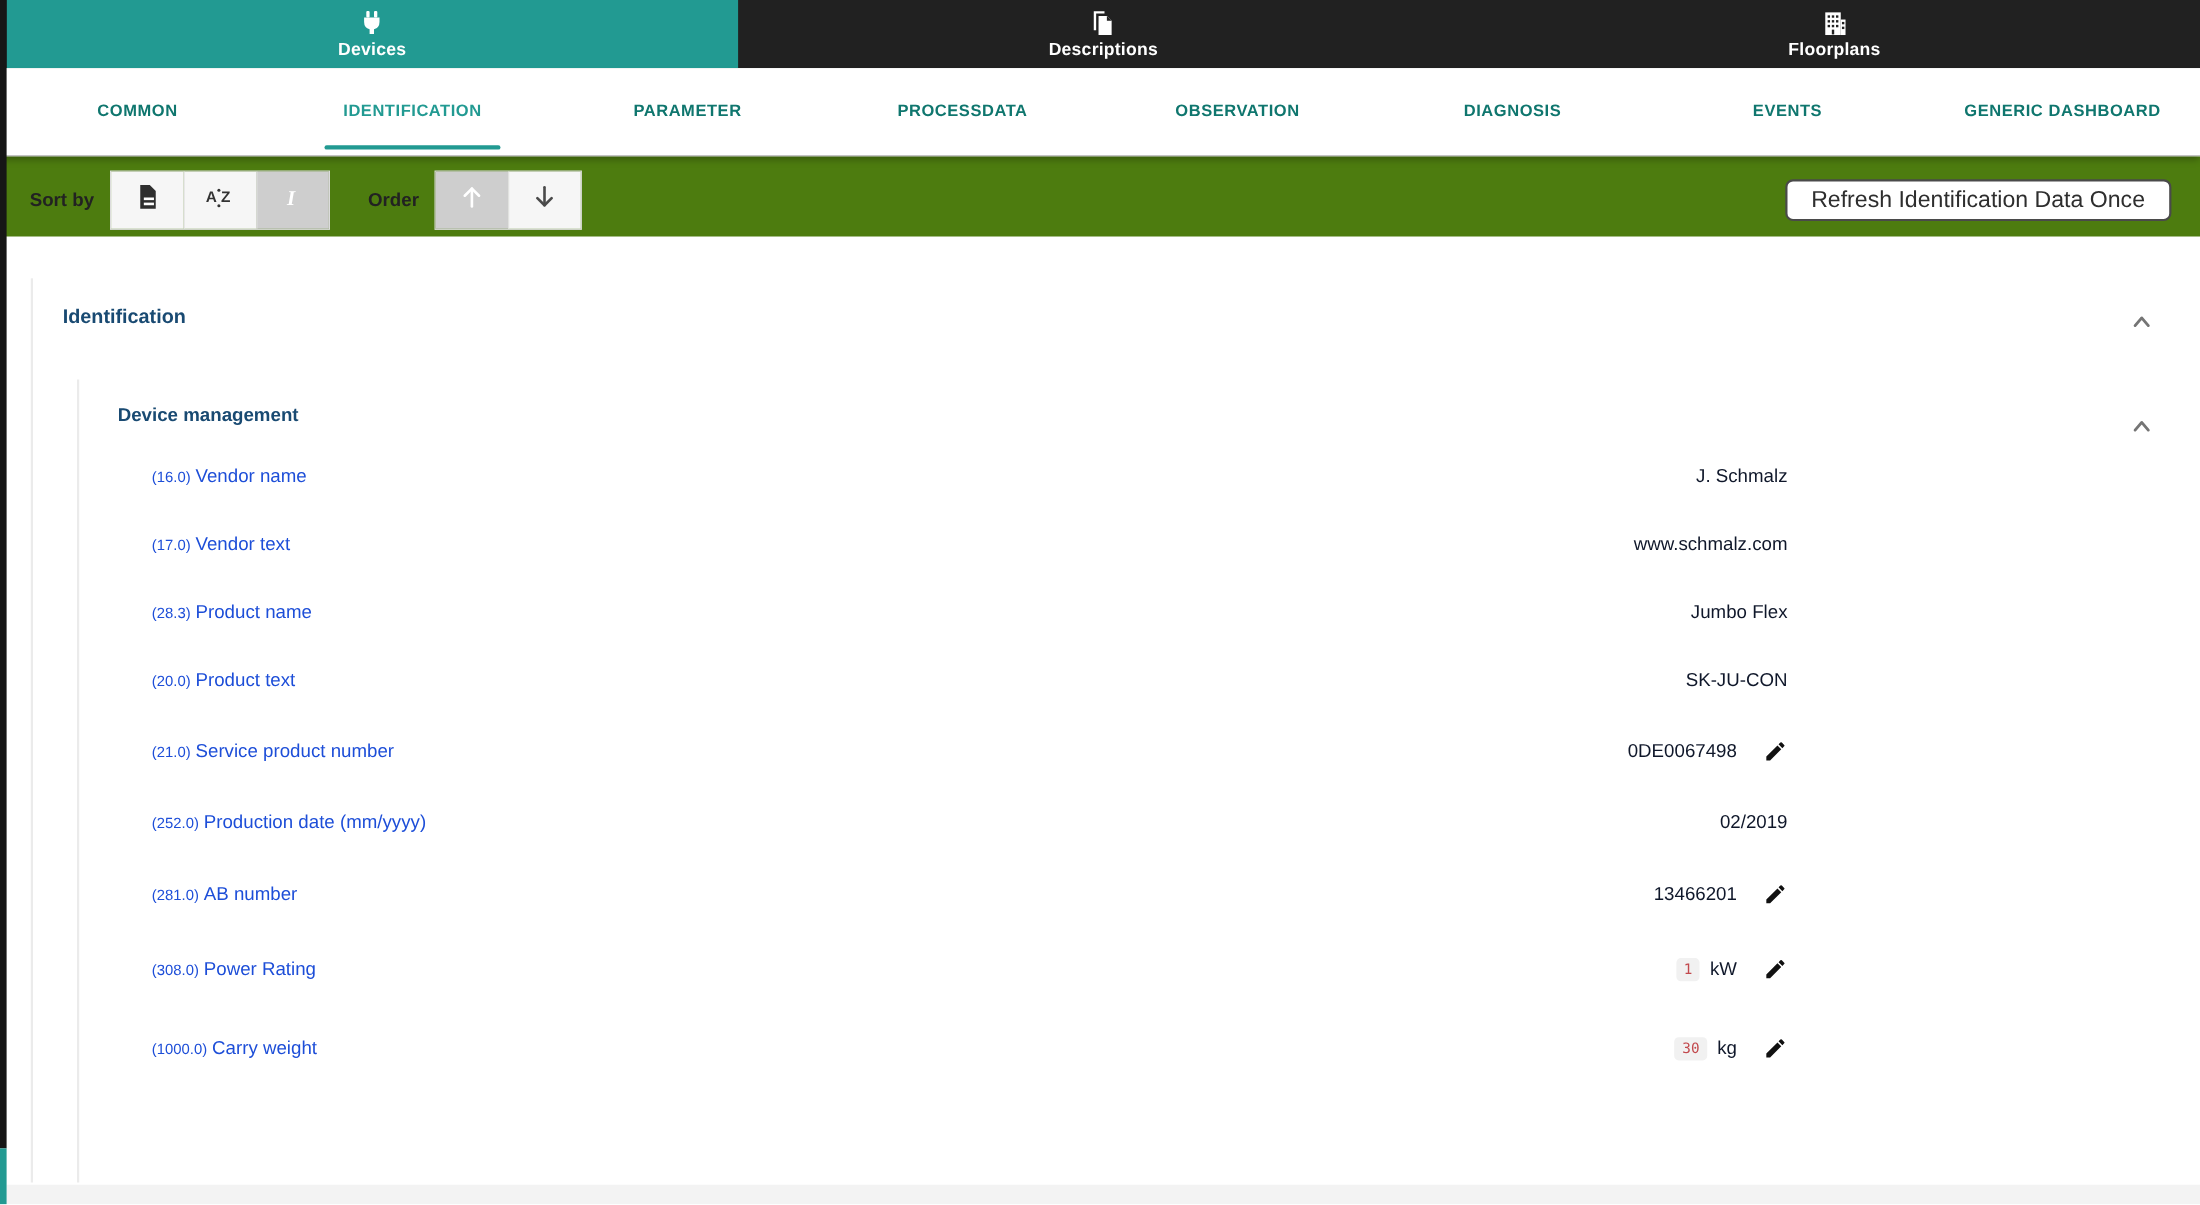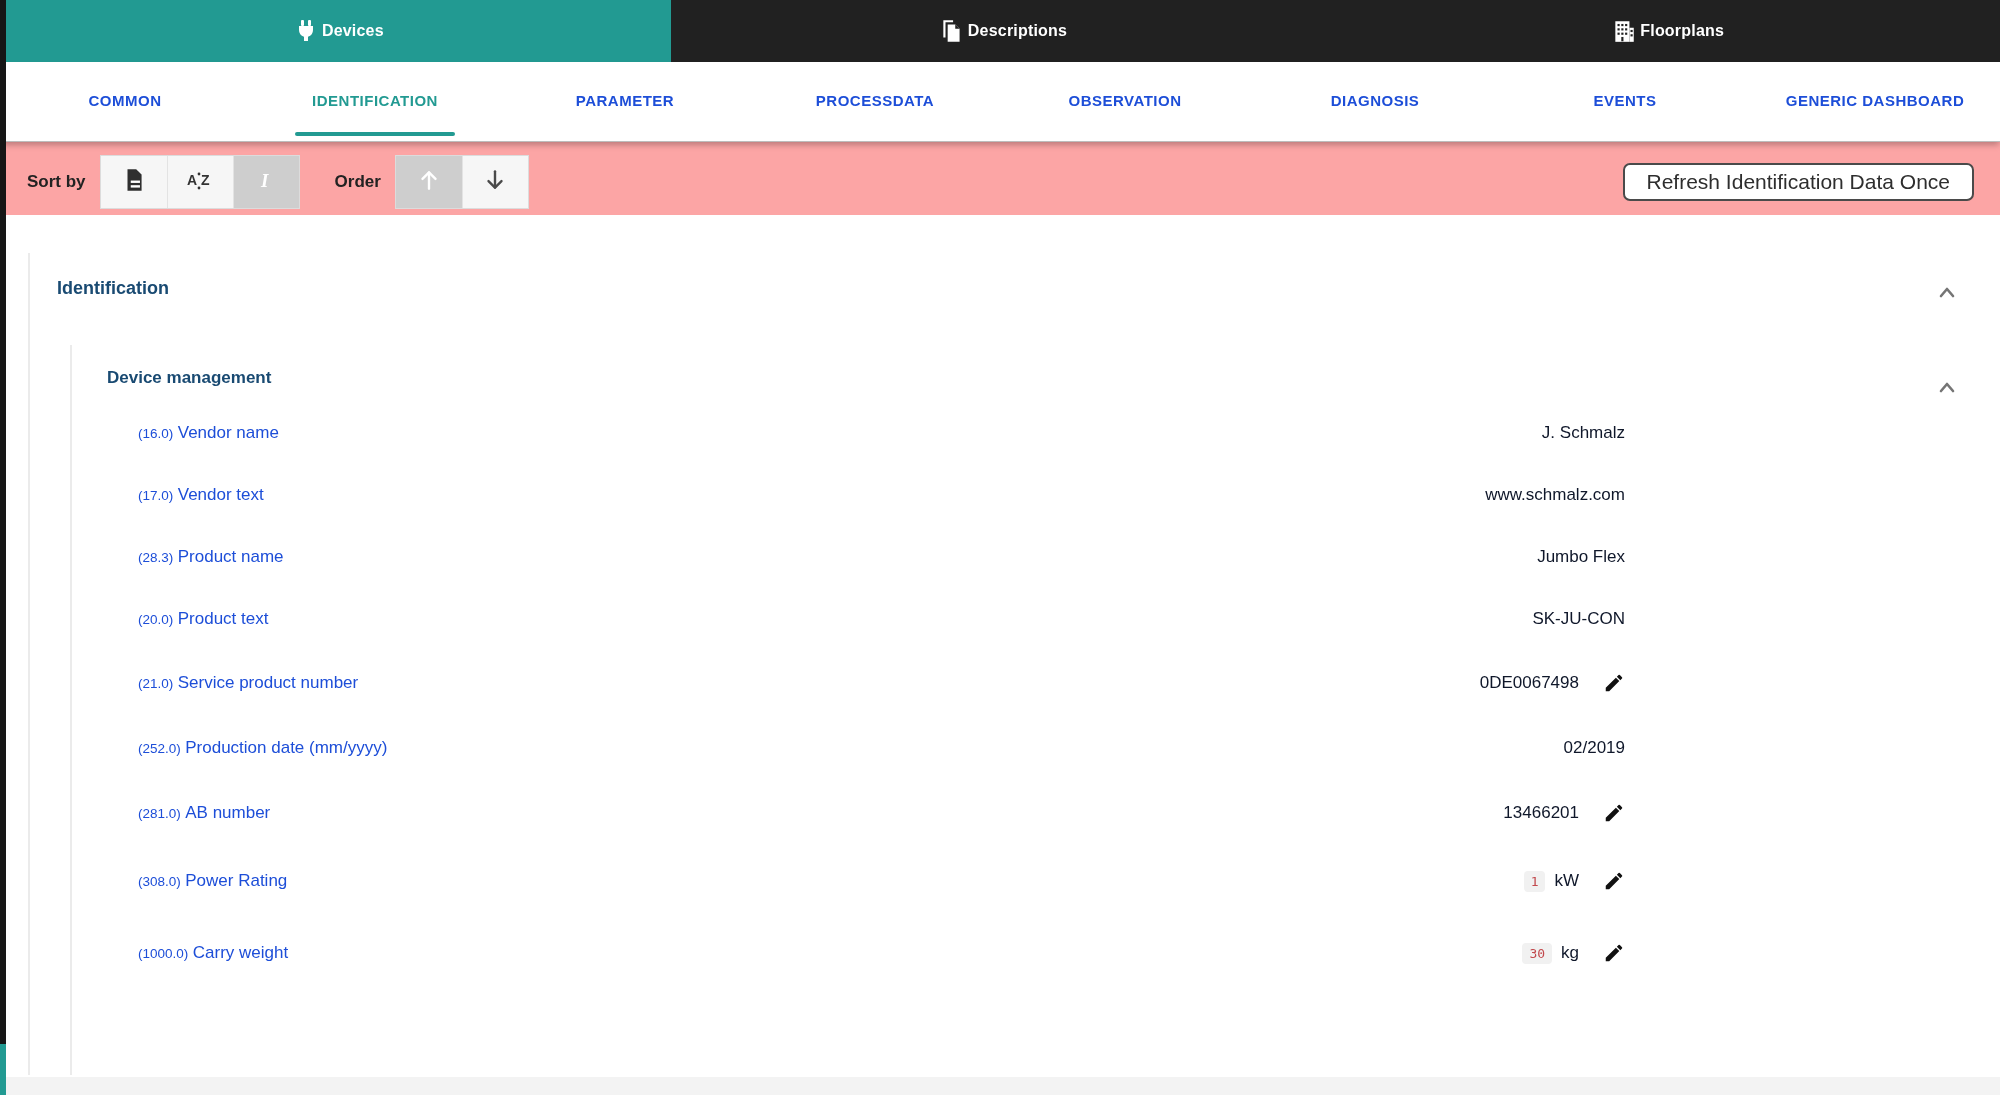--- a/index.html
+++ b/index.html
@@ -9,47 +9,47 @@
     background:#ffffff; font-family:"Liberation Sans", sans-serif;
   }
 
   
   .edge-strip { position:absolute; left:0; top:0; width:6px; height:1044px; background:#161616; z-index:60; }
   .edge-strip-teal { position:absolute; left:0; top:1044px; width:6px; height:51px; background:#229a92; z-index:60; }
 
   
   .topbar { position:absolute; left:0; top:0; right:0; height:62px; background:#212121; display:flex; padding-left:6px; }
   .top-tab {
-    flex:1 1 0; display:flex; flex-direction:row; align-items:center; justify-content:center;
+    flex:1 1 0; display:flex; flex-direction:column; align-items:center; justify-content:center;
     gap:3px; color:#ffffff; cursor:pointer;
   }
   .top-tab.active { background:#229a92; }
   .top-tab .ticon { width:26px; height:26px; display:flex; align-items:center; justify-content:center; }
   .top-tab .tlabel { font-size:16px; font-weight:700; letter-spacing:.2px; }
 
   
   .subnav {
     position:absolute; left:0; top:62px; right:0; height:80px; background:#ffffff;
     display:flex; border-bottom:1px solid #bdbdbd; box-shadow:0 4px 6px -1px rgba(0,0,0,.25); z-index:10;
   }
   .subnav-item {
     flex:1 1 0; position:relative; display:flex; align-items:center; justify-content:center;
-    font-size:15px; font-weight:700; color:#1d4ed8; letter-spacing:.5px; text-align:center;
+    font-size:15px; font-weight:700; color:#0f766e; letter-spacing:.5px; text-align:center;
     cursor:pointer; line-height:1.25; padding:0 20px; text-transform:uppercase;
   }
   .subnav-item.active { color:#229a92; }
   .subnav-item.active .underline {
     position:absolute; bottom:5px; left:50%; transform:translateX(-50%);
     width:160px; height:4px; background:#229a92; border-radius:2px;
   }
 
   
   .toolbar {
     position:absolute; left:0; top:142px; right:0; height:73px;
-    display:flex; align-items:center; padding:6px 26px 0 27px; background:#fca5a5;justify-content:space-between;
+    display:flex; align-items:center; padding:6px 26px 0 27px; background:#4d7c0f;justify-content:space-between;
   }
   .tool-label { font-size:17px; font-weight:700; color:#222222; }
   .btn-group { display:flex; margin-left:14px; border:1px solid #dcdcdc; }
   .seg-btn {
     width:66px; height:52px; background:#f6f6f6; display:flex; align-items:center; justify-content:center;
     cursor:pointer;
   }
   .seg-btn + .seg-btn { border-left:1px solid #e3e3e3; }
   .seg-btn.selected { background:#cecece; }
   .order-label { margin-left:35px; }

